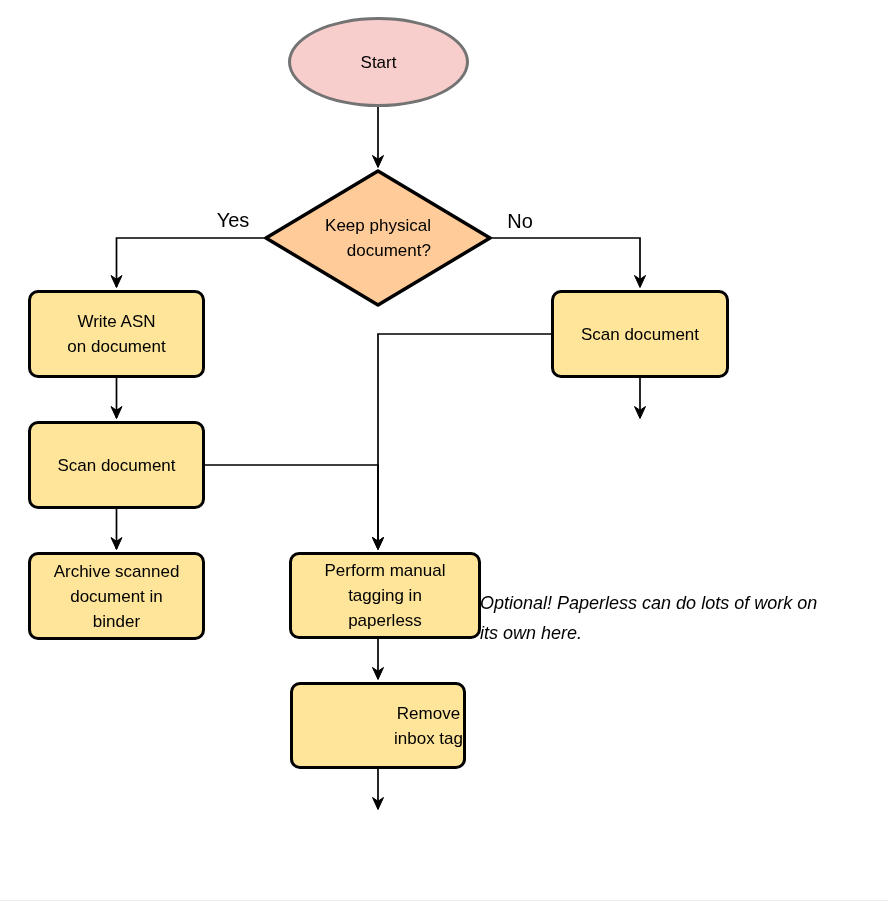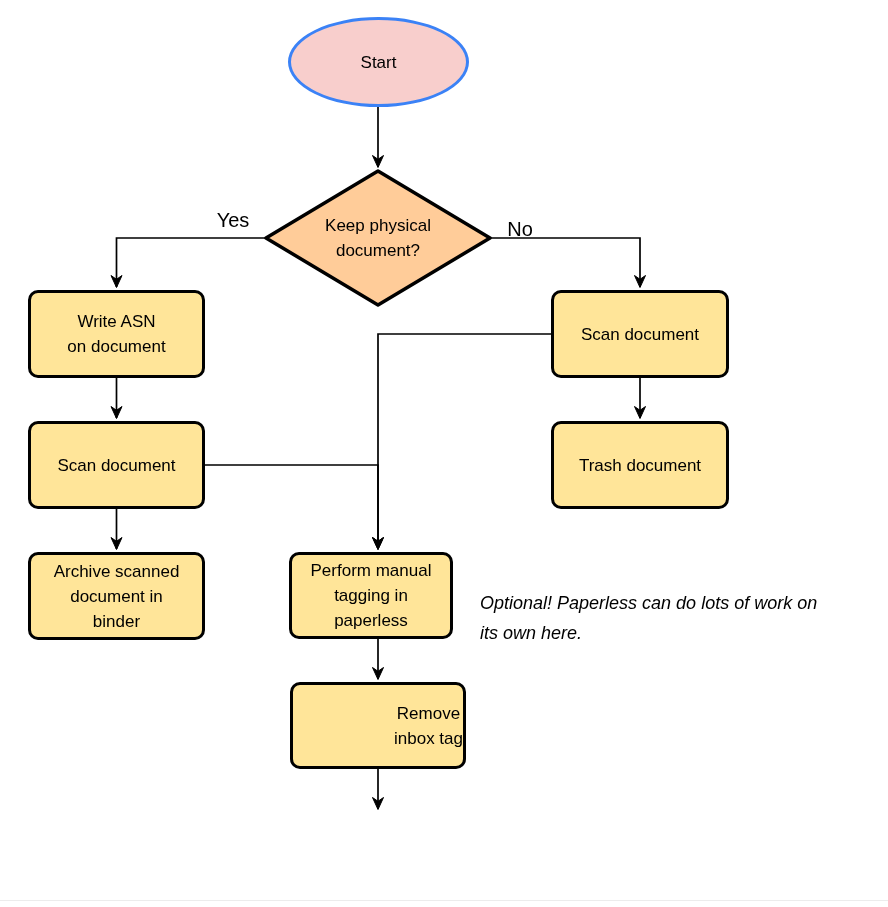--- a/index.html
+++ b/index.html
@@ -34,50 +34,50 @@
     white-space: pre-line;
     text-align: center;
   }
   .process {
     background: #ffe599;
     border: 3px solid #000000;
     border-radius: 10px;
   }
   .terminator {
     background: #f8cecc;
-    border: 3px solid #3b82f6;
+    border: 3px solid #737373;
     border-radius: 50%;
   }
   .decision-label {
     position: absolute;
     left: 268px;
     top: 213px;
     width: 220px;
     display: flex;
     justify-content: center;
     font-size: 17px;
     line-height: 25px;
   }
   .decision-label .lbl {
     white-space: pre-line;
-    text-align: center;
+    text-align: right;
   }
   .edge-label {
     position: absolute;
     font-size: 20px;
     text-align: center;
   }
   .edge-label.yes {
     left: 205px;
     top: 209px;
     width: 56px;
   }
   .edge-label.no {
     left: 496px;
-    top: 218px;
+    top: 210px;
     width: 48px;
   }
   .note {
     position: absolute;
     left: 480px;
     top: 588px;
     width: 412px;
     font-size: 18px;
     line-height: 30px;
     font-style: italic;
@@ -140,25 +140,22 @@
   <div class="node process" style="left:28px; top:552px; width:177px; height:88px;">
     <span class="lbl">Archive scanned
 document in
 binder</span>
   </div>
 
   <div class="node process" style="left:551px; top:290px; width:178px; height:88px;">
     <span class="lbl">Scan document</span>
   </div>
 
-  <div class="node process" style="left:551px; top:421px; width:178px; height:88px;">
-    <span class="lbl">Trash document</span>
-  </div>
 
-  <div class="node process" style="left:289px; top:552px; width:164px; height:87px;">
+  <div class="node process" style="left:289px; top:552px; width:192px; height:87px;">
     <span class="lbl">Perform manual
 tagging in
 paperless</span>
   </div>
 
   <div class="node process" style="left:290px; top:682px; width:176px; height:87px;justify-content:flex-end;">
     <span class="lbl">Remove
 inbox tag</span>
   </div>
 

